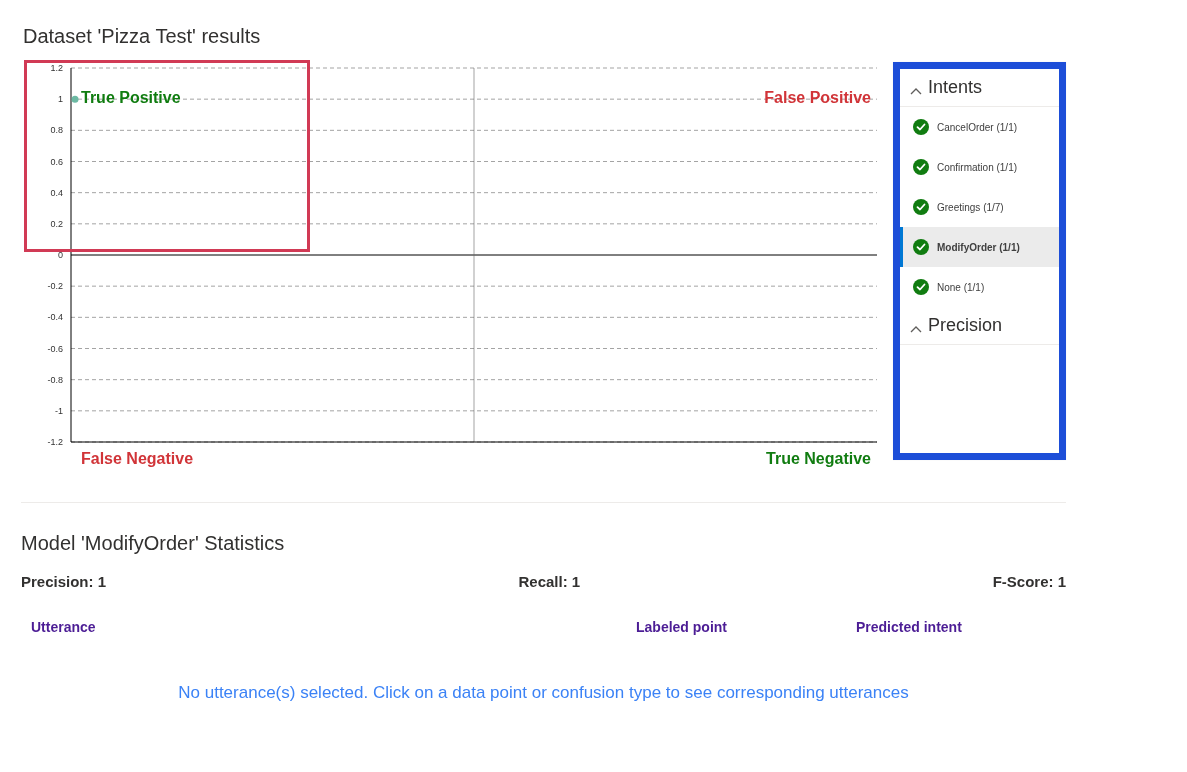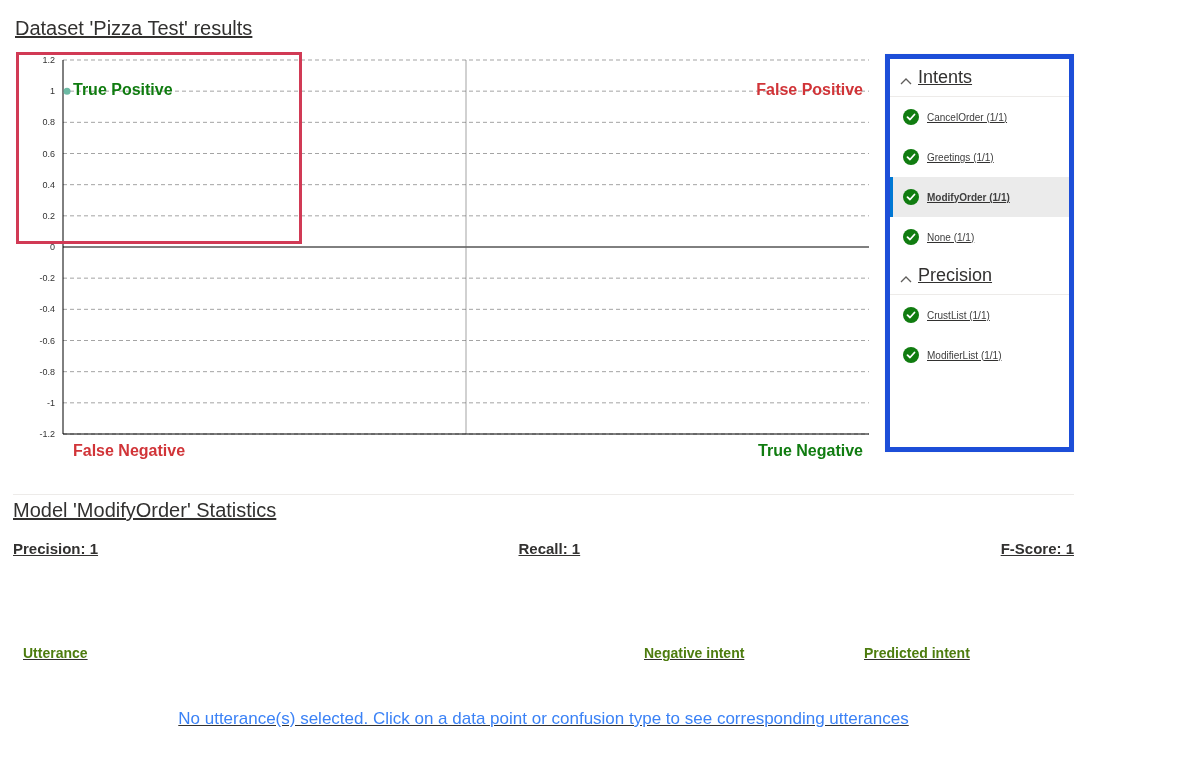--- a/index.html
+++ b/index.html
@@ -7,22 +7,21 @@
     margin: 0;
     font-family: "Segoe UI", -apple-system, sans-serif;
     font-size: 14px;
     color: #323130;
     background: #fff;
   }
   .page {
     width: 1087px;
     height: 772px;
     position: relative;
-    padding: 13px;
-    text-decoration: underline;
+    padding: 21px;
   }
   .title {
     font-size: 20px;
     font-weight: 400;
     color: #323130;
     margin: 4px 0 14px 2px;
   }
   .top-row {
     display: flex;
     gap: 12px;
@@ -43,21 +42,21 @@
     pointer-events: none;
     z-index: 10;
   }
   .chart-svg {
     width: 860px;
     height: 410px;
     display: block;
   }
   .sidebar {
     width: 302px;
-    border: 5px solid #1d4ed8;
+    border: 7px solid #1d4ed8;
     height: 398px;
     overflow: hidden;
     position: relative;
     box-shadow: 0 0 1px rgba(0,0,0,0.1);
   }
   .sidebar-scroll {
     height: 100%;
     overflow-y: auto;
   }
   .sidebar-scroll::-webkit-scrollbar { width: 17px; }
@@ -101,34 +100,34 @@
   }
   .list-item.selected .item-label { font-weight: 600; }
   .divider {
     height: 1px;
     background: #edebe9;
     margin: 0;
   }
   .stats-title {
     font-size: 20px;
     font-weight: 400;
-    margin: 4px 0 18px 0;
+    margin: 29px 0 18px 0;
   }
   .stats-row {
     display: flex;
     justify-content: space-between;
     font-size: 15px;
     font-weight: 600;
-    margin-bottom: 88px;
+    margin-bottom: 29px;
   }
   .table-header {
     display: flex;
     font-size: 14px;
     font-weight: 600;
-    color: #4d7c0f;
+    color: #4c1d95;
     padding: 0 10px 10px 10px;
   }
   .col-utt { flex: 1; }
   .col-lab { width: 220px; }
   .col-pred { width: 200px; }
   .empty-msg {
     text-align: center;
     font-size: 17px;
     color: #3b82f6;
     margin-top: 38px;
@@ -201,21 +200,28 @@
                   <circle cx="8" cy="8" r="8" fill="#107c10"></circle>
                   <path d="M4.5 8.2 L7 10.5 L11.5 5.5" stroke="#fff" stroke-width="1.8" fill="none" stroke-linecap="round" stroke-linejoin="round"></path>
                 </svg></span>
               <span class="item-label">CancelOrder (1/1)</span>
             </div>
             <div class="list-item">
               <span class="status-icon"><svg viewBox="0 0 16 16">
                   <circle cx="8" cy="8" r="8" fill="#107c10"></circle>
                   <path d="M4.5 8.2 L7 10.5 L11.5 5.5" stroke="#fff" stroke-width="1.8" fill="none" stroke-linecap="round" stroke-linejoin="round"></path>
                 </svg></span>
-              <span class="item-label">Greetings (1/1)</span>
+              <span class="item-label">Confirmation (1/1)</span>
+            </div>
+            <div class="list-item">
+              <span class="status-icon"><svg viewBox="0 0 16 16">
+                  <circle cx="8" cy="8" r="8" fill="#107c10"></circle>
+                  <path d="M4.5 8.2 L7 10.5 L11.5 5.5" stroke="#fff" stroke-width="1.8" fill="none" stroke-linecap="round" stroke-linejoin="round"></path>
+                </svg></span>
+              <span class="item-label">Greetings (1/7)</span>
             </div>
             <div class="list-item selected">
               <span class="status-icon"><svg viewBox="0 0 16 16">
                   <circle cx="8" cy="8" r="8" fill="#107c10"></circle>
                   <path d="M4.5 8.2 L7 10.5 L11.5 5.5" stroke="#fff" stroke-width="1.8" fill="none" stroke-linecap="round" stroke-linejoin="round"></path>
                 </svg></span>
               <span class="item-label">ModifyOrder (1/1)</span>
             </div>
             <div class="list-item">
               <span class="status-icon"><svg viewBox="0 0 16 16">
@@ -229,50 +235,34 @@
         <div class="section-header">
           <span class="chev">
             <svg viewBox="0 0 12 12">
                 <path d="M1 8 L6 3 L11 8" stroke="#605e5c" stroke-width="1.3" fill="none"></path>
               </svg>
           </span>
           <span>Precision</span>
         </div>
         <div class="divider"></div>
 
-        <div id="entities-list">
-            <div class="list-item">
-              <span class="status-icon"><svg viewBox="0 0 16 16">
-                  <circle cx="8" cy="8" r="8" fill="#107c10"></circle>
-                  <path d="M4.5 8.2 L7 10.5 L11.5 5.5" stroke="#fff" stroke-width="1.8" fill="none" stroke-linecap="round" stroke-linejoin="round"></path>
-                </svg></span>
-              <span class="item-label">CrustList (1/1)</span>
-            </div>
-            <div class="list-item">
-              <span class="status-icon"><svg viewBox="0 0 16 16">
-                  <circle cx="8" cy="8" r="8" fill="#107c10"></circle>
-                  <path d="M4.5 8.2 L7 10.5 L11.5 5.5" stroke="#fff" stroke-width="1.8" fill="none" stroke-linecap="round" stroke-linejoin="round"></path>
-                </svg></span>
-              <span class="item-label">ModifierList (1/1)</span>
-            </div>
-          </div>
       </div>
     </div>
   </div>
 
   <div class="divider"></div>
 
   <div class="stats-title">Model 'ModifyOrder' Statistics</div>
 
   <div class="stats-row">
     <span>Precision: 1</span>
     <span>Recall: 1</span>
     <span>F-Score: 1</span>
   </div>
 
   <div class="table-header">
     <div class="col-utt">Utterance</div>
-    <div class="col-lab">Negative intent</div>
+    <div class="col-lab">Labeled point</div>
     <div class="col-pred">Predicted intent</div>
   </div>
 
   <div class="empty-msg">No utterance(s) selected. Click on a data point or confusion type to see corresponding utterances</div>
 </div>
 
 </body></html>

